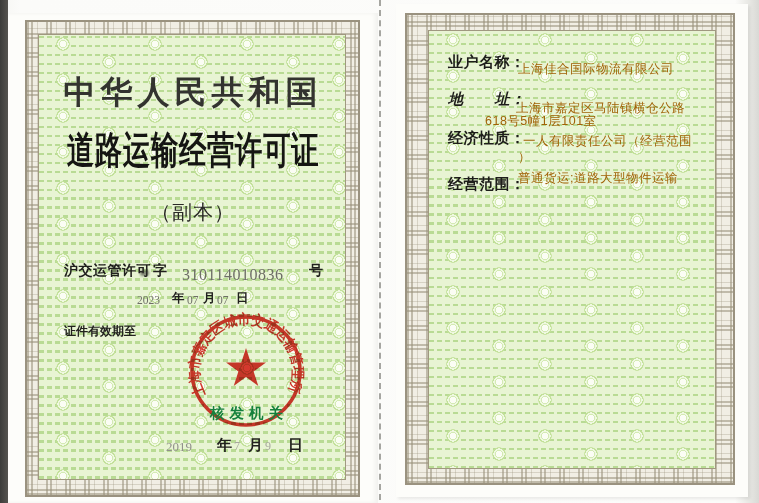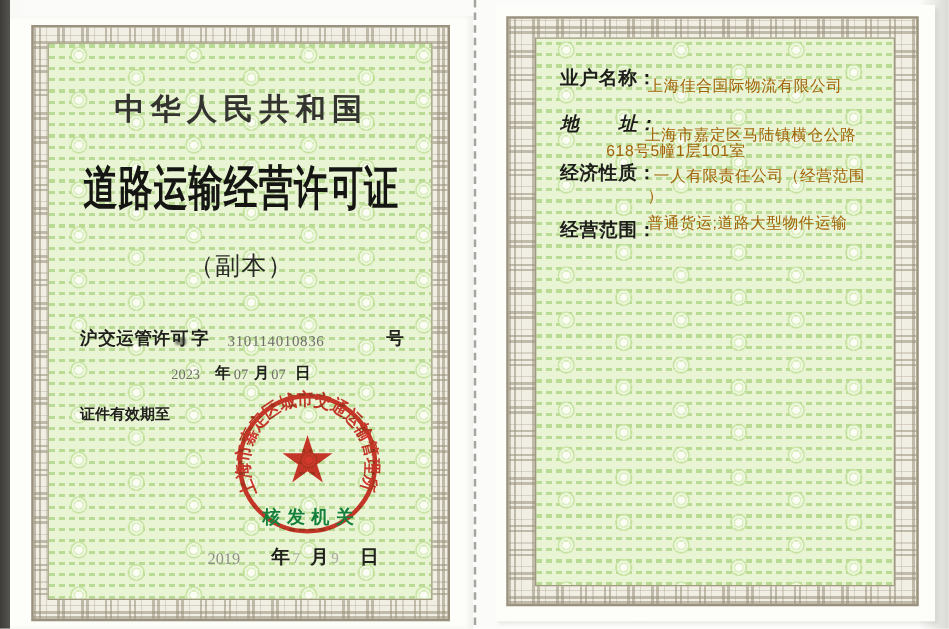--- a/index.html
+++ b/index.html
@@ -24,21 +24,21 @@
     background-color:#e8f4d3;
     background-image:
       radial-gradient(circle at 24px 9px, #fbfdf4 0 3px, #d4eab4 3px 4px, #eff8e0 4px 5.6px, #c2e099 5.6px 6.4px, transparent 7px),
       radial-gradient(circle at 70px 27px, #fbfdf4 0 3px, #d4eab4 3px 4px, #eff8e0 4px 5.6px, #c2e099 5.6px 6.4px, transparent 7px),
       repeating-linear-gradient(0deg, transparent 0 2.5px, #e8f4d3 2.5px 9px),
       repeating-linear-gradient(90deg, rgba(146,198,96,0.55) 0 5px, rgba(146,198,96,0) 5px 8px);
     background-size:92px 36px,92px 36px,auto,auto;
   }
   .abs{position:absolute;}
   .ctr{left:0;right:0;text-align:center;}
-  .country{font-family:"Liberation Serif",serif;font-weight:600;font-size:24px;letter-spacing:5px;color:#33332f;}
+  .country{font-family:"Liberation Serif",serif;font-weight:600;font-size:32px;letter-spacing:5px;color:#33332f;}
   .big-title{font-family:"Liberation Sans",sans-serif;font-weight:900;font-size:38px;color:#151513;letter-spacing:1px;transform:scaleX(0.72);transform-origin:50% 50%;white-space:nowrap;}
   .subtitle{font-family:"Liberation Serif",serif;font-size:20px;color:#2a2a27;letter-spacing:1px;text-align:center;}
   .lbl-bold{font-weight:700;color:#20201d;white-space:nowrap;}
   .gray-num{font-family:"Liberation Serif",serif;color:#6e6e67;white-space:nowrap;}
   .faint{color:#8d9282;}
   .r-label{font-weight:700;font-size:15px;color:#1d1d1a;letter-spacing:0.5px;white-space:nowrap;}
   .r-value{font-size:12.5px;color:#a16207;letter-spacing:0.5px;white-space:nowrap;}
   .smudge{width:9px;height:6px;background:rgba(45,45,42,0.55);filter:blur(1px);border-radius:2px;}
   .issuer{font-weight:700;font-size:14.5px;letter-spacing:5px;color:#15803d;white-space:nowrap;}
   .seal-svg{mix-blend-mode:multiply;opacity:0.92;}
@@ -53,21 +53,21 @@
   <div class="frame" style="left:17px;top:7px;width:331px;height:473px;"></div>
   <div class="green" style="left:30px;top:21px;width:306px;height:444px;"></div>
 
   <div class="abs ctr country" style="top:58px;">中华人民共和国</div>
   <div class="abs ctr big-title" style="top:112px;">道路运输经营许可证</div>
   <div class="abs ctr subtitle" style="top:186px;">（副本）</div>
 
   <div class="abs lbl-bold" style="left:56px;top:249px;font-size:14px;letter-spacing:0.5px;">沪交运管许可</div>
   <div class="abs smudge" style="left:132px;top:257px;"></div>
   <div class="abs lbl-bold" style="left:145px;top:249px;font-size:14px;">字</div>
-  <div class="abs gray-num" style="left:174px;top:253px;font-size:12px;letter-spacing:0.5px;">310114010836</div>
+  <div class="abs gray-num" style="left:174px;top:253px;font-size:16px;letter-spacing:0.5px;">310114010836</div>
   <div class="abs lbl-bold" style="left:301px;top:249px;font-size:14px;">号</div>
 
   <div class="abs lbl-bold" style="left:56px;top:278px;font-size:12px;margin-top:32px;">证件有效期至</div>
   <div class="abs gray-num" style="left:129px;top:281px;font-size:11.5px;">2023</div>
   <div class="abs lbl-bold" style="left:164px;top:277px;font-size:12.5px;">年</div>
   <div class="abs gray-num" style="left:179px;top:281px;font-size:11.5px;">07</div>
   <div class="abs lbl-bold" style="left:195px;top:277px;font-size:12.5px;">月</div>
   <div class="abs gray-num" style="left:209px;top:281px;font-size:11.5px;">07</div>
   <div class="abs lbl-bold" style="left:228px;top:277px;font-size:12.5px;">日</div>
 

